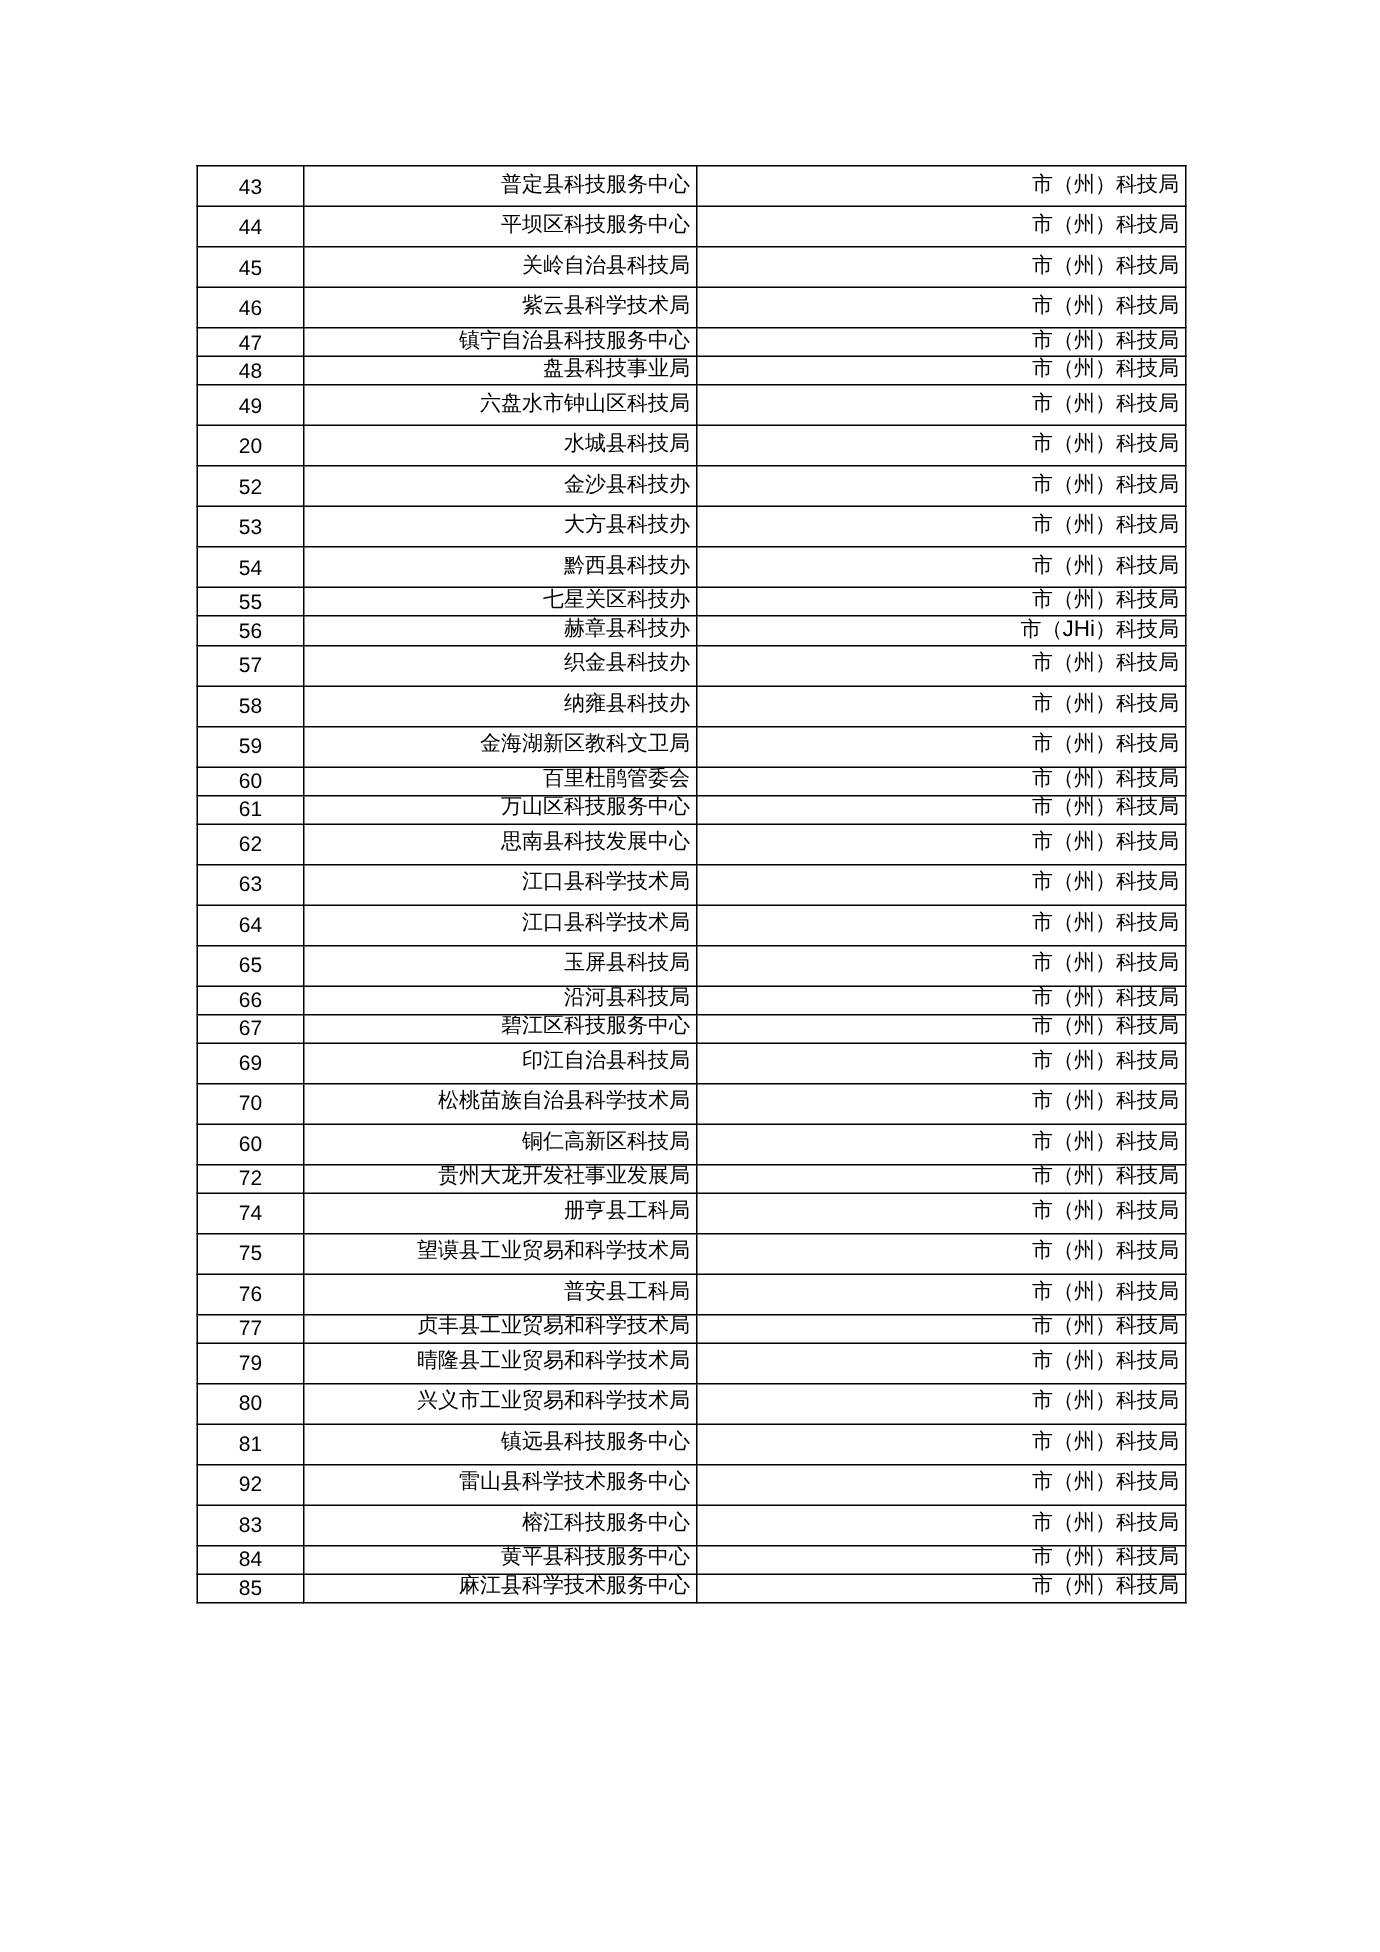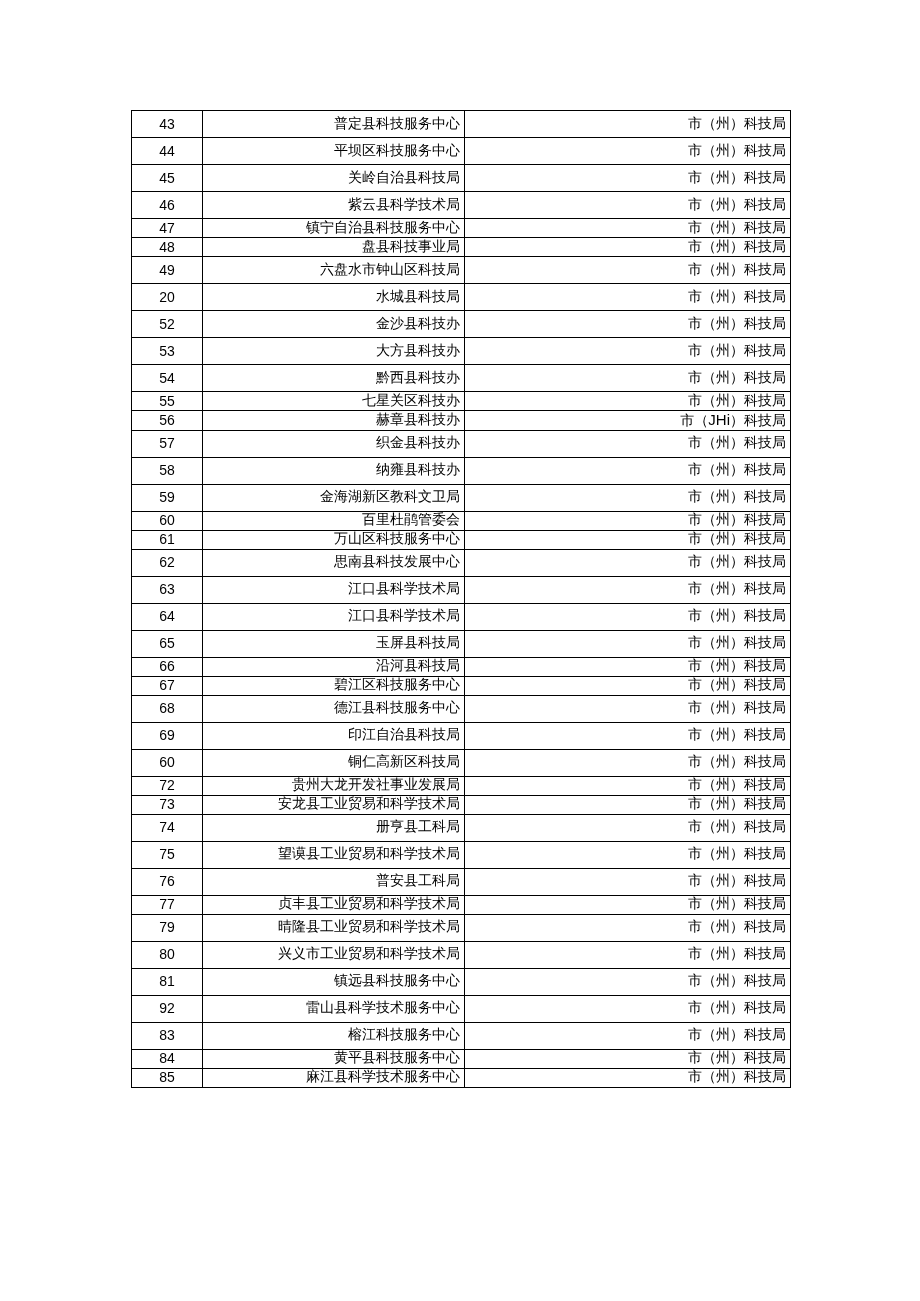--- a/index.html
+++ b/index.html
@@ -176,42 +176,37 @@
           <td class="num">66</td>
           <td class="name">沿河县科技局</td>
           <td class="org">市（州）科技局</td>
         </tr>
         <tr class="short">
           <td class="num">67</td>
           <td class="name">碧江区科技服务中心</td>
           <td class="org">市（州）科技局</td>
         </tr>
         <tr class="tall">
-          <td class="num">68</td>
-          <td class="name">德江县科技服务中心</td>
-          <td class="org">市（州）科技局</td>
-        </tr>
-        <tr class="tall">
           <td class="num">69</td>
           <td class="name">印江自治县科技局</td>
           <td class="org">市（州）科技局</td>
         </tr>
         <tr class="tall">
+          <td class="num">70</td>
+          <td class="name">松桃苗族自治县科学技术局</td>
+          <td class="org">市（州）科技局</td>
+        </tr>
+        <tr class="tall">
           <td class="num">60</td>
           <td class="name">铜仁高新区科技局</td>
           <td class="org">市（州）科技局</td>
         </tr>
         <tr class="short">
           <td class="num">72</td>
           <td class="name">贵州大龙开发社事业发展局</td>
-          <td class="org">市（州）科技局</td>
-        </tr>
-        <tr class="short">
-          <td class="num">73</td>
-          <td class="name">安龙县工业贸易和科学技术局</td>
           <td class="org">市（州）科技局</td>
         </tr>
         <tr class="tall">
           <td class="num">74</td>
           <td class="name">册亨县工科局</td>
           <td class="org">市（州）科技局</td>
         </tr>
         <tr class="tall">
           <td class="num">75</td>
           <td class="name">望谟县工业贸易和科学技术局</td>

